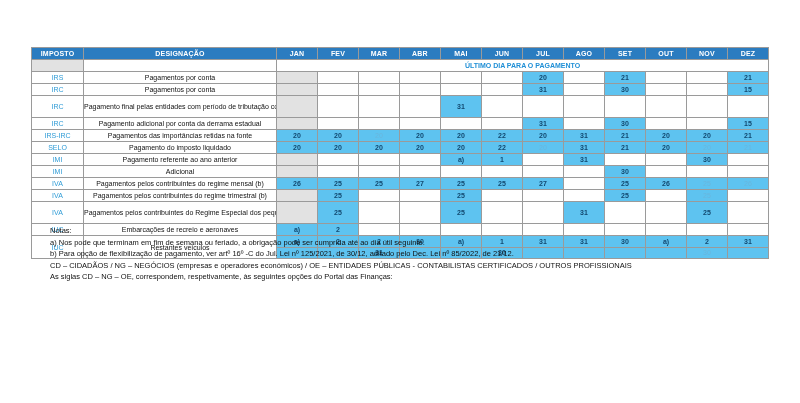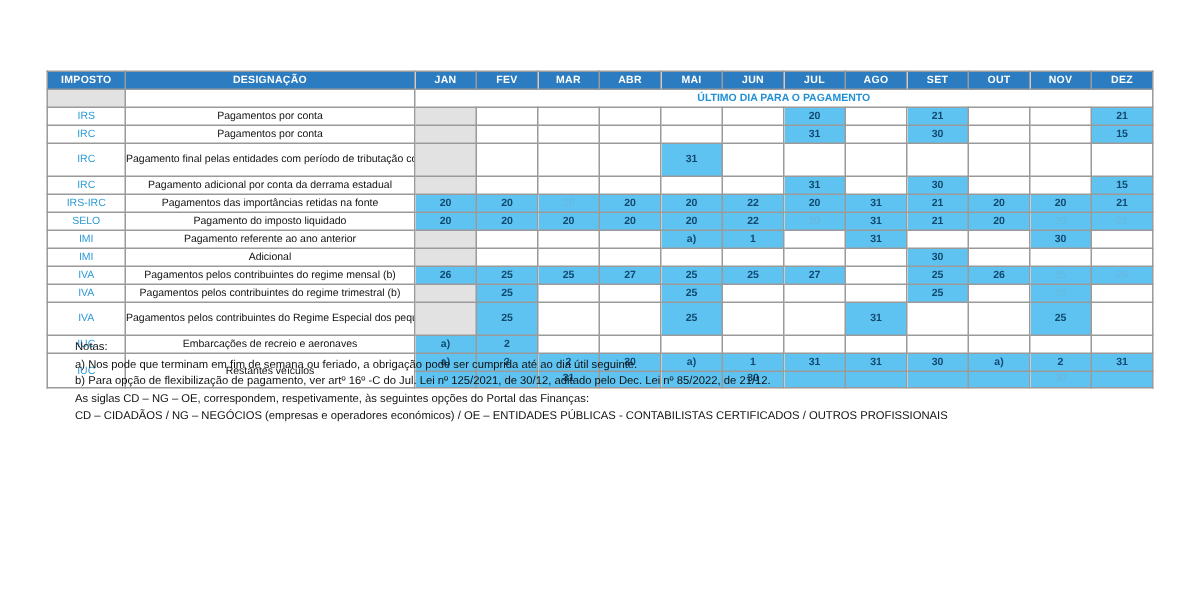--- a/index.html
+++ b/index.html
@@ -359,17 +359,17 @@
             <td class="v fill"></td>
           </tr>
         </tbody>
     </table>
   </div>
 
   <div class="notes">
     <div class="nline">Notas:</div>
     <div class="nline">a) Nos pode que terminam em fim de semana ou feriado, a obrigação pode ser cumprida até ao dia útil seguinte.</div>
     <div class="nline">b) Para opção de flexibilização de pagamento, ver artº 16º -C do Jul. Lei nº 125/2021, de 30/12, aditado pelo Dec. Lei nº 85/2022, de 21/12.</div>
+    <div class="nline">CD – CIDADÃOS / NG – NEGÓCIOS (empresas e operadores económicos) / OE – ENTIDADES PÚBLICAS - CONTABILISTAS CERTIFICADOS / OUTROS PROFISSIONAIS</div>
     <div class="nline">As siglas CD – NG – OE, correspondem, respetivamente, às seguintes opções do Portal das Finanças:</div>
-    <div class="nline">CD – CIDADÃOS / NG – NEGÓCIOS (empresas e operadores económicos) / OE – ENTIDADES PÚBLICAS - CONTABILISTAS CERTIFICADOS / OUTROS PROFISSIONAIS</div>
   </div>
 
 </div>
 
 </body></html>

